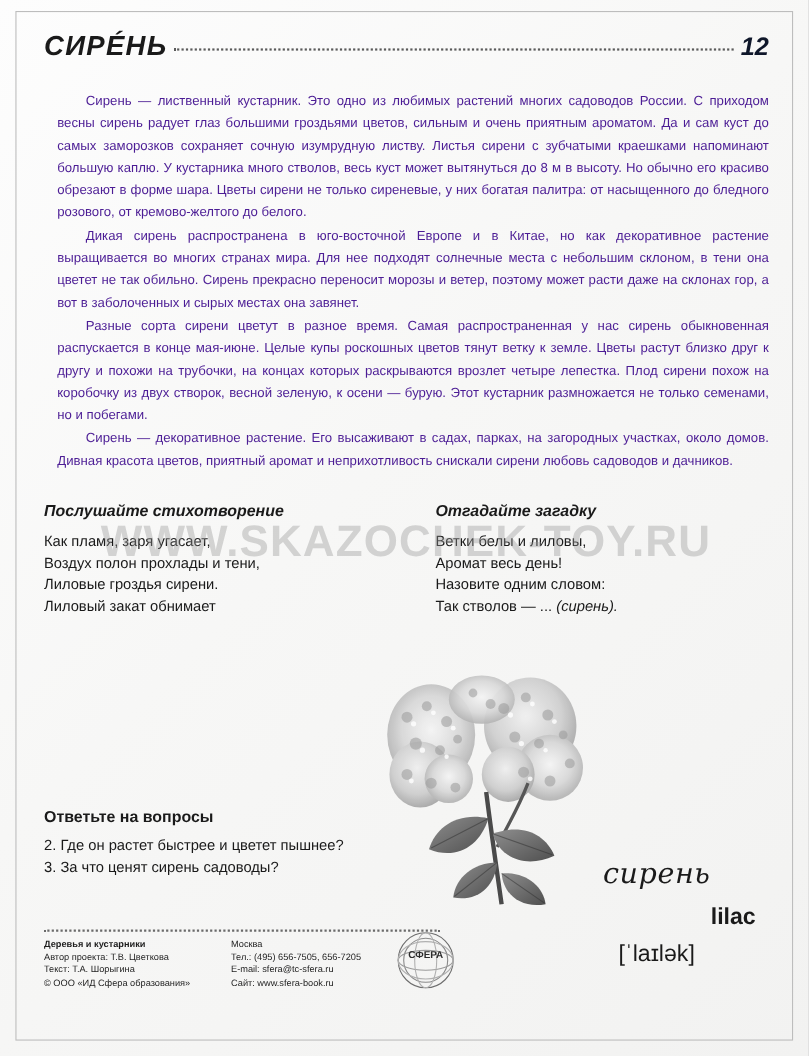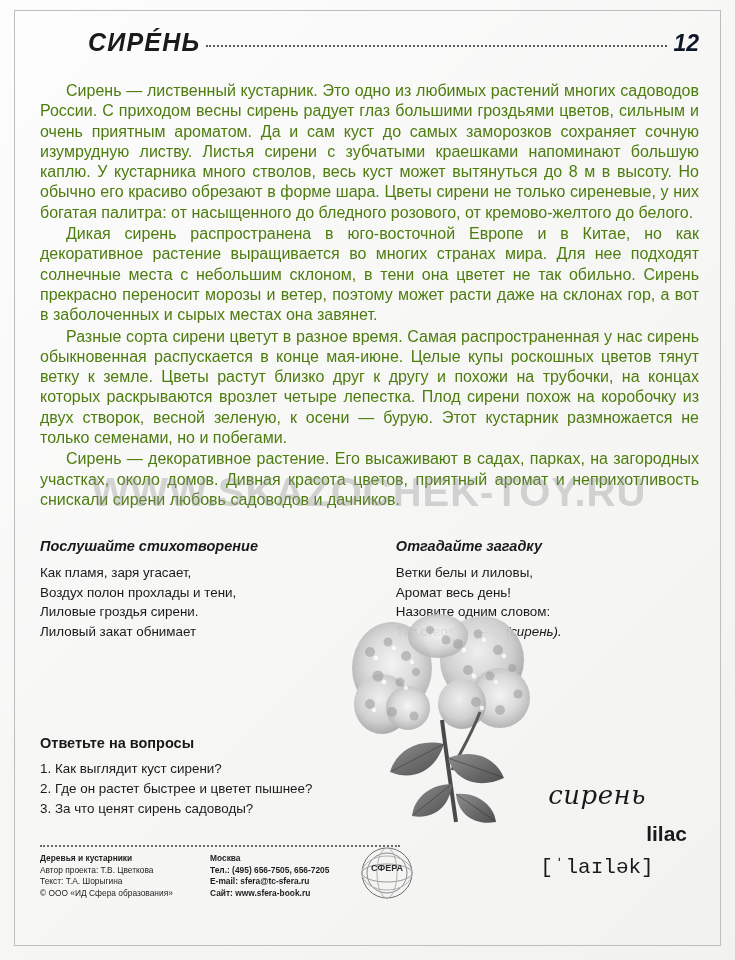--- a/index.html
+++ b/index.html
@@ -46,44 +46,43 @@
     align-items: baseline;
     gap: 6px;
     margin-bottom: 24px;
   }
   .title {
     font-size: 25px;
     font-weight: bold;
     font-style: italic;
     letter-spacing: 1.2px;
     white-space: nowrap;
-    margin-left: 48px;
   }
   .dotleader {
     flex: 1 1 auto;
     border-bottom: 2px dotted #5a5a5a;
     transform: translateY(-4px);
     height: 1px;
     min-width: 10px;
   }
   .pagenum {
     font-size: 23px;
     font-style: italic;
     color: #0f172a;
     font-weight: bold;
   }
 
   
   .body-text p {
-    margin: 0 0 1px 0;
-    font-size: 16px;
+    margin: 0 0 1px 12px;
+    font-size: 12px;
     line-height: 20.3px;
     text-align: justify;
     text-indent: 26px;
-    color: #4d7c0f;
+    color: #4c1d95;
   }
 
   
   .two-col {
     display: flex;
     margin-top: 28px;
   }
   .col-left { width: 54%; padding-right: 14px; box-sizing: border-box; }
   .col-right { width: 46%; box-sizing: border-box; }
   .sub-head {
@@ -156,21 +155,21 @@
     letter-spacing: 0.5px;
     margin-bottom: 12px;
   }
   .word-en {
     font-size: 21px;
     font-weight: bold;
     margin-bottom: 10px;
     text-align: right;
   }
   .word-ipa {
-    font-family: Liberation Mono, monospace;
+    font-family: Liberation Sans, sans-serif;
     font-size: 21px;
   }
 
   
   .footer {
     position: absolute;
     left: 40px;
     top: 845px;
     width: 420px;
   }
@@ -179,21 +178,21 @@
     width: 360px;
     margin-bottom: 6px;
   }
   .footer-cols {
     display: flex;
     font-size: 8.4px;
     line-height: 11.6px;
     color: #1d1d1d;
   }
   .footer-col1 { width: 170px; }
-  .footer-col2 { width: 200px; font-weight: bold; }
+  .footer-col2 { width: 200px; }
   .footer-col1 .strong { font-weight: bold; }
 
   .logo {
     position: absolute;
     left: 352px;
     top: 845px;
     width: 70px;
     height: 56px;
   }
   .logo svg { display: block; }
@@ -326,21 +325,20 @@
         <path d="M114 132 L 62 159"></path>
           <path d="M118 146 L 172 165"></path>
         <path d="M122 172 L 83 203"></path>
           <path d="M126 182 L 165 209"></path>
       </g>
     </svg>
   </div>
 
   <div class="questions">
     <div class="sub-head2">Ответьте на вопросы</div>
-    <div class="q-line">1. Как выглядит куст сирени?</div>
     <div class="q-line">2. Где он растет быстрее и цветет пышнее?</div>
     <div class="q-line">3. За что ценят сирень садоводы?</div>
   </div>
 
   <div class="wordblock">
     <div class="word-ru">сирень</div>
     <div class="word-en">lilac</div>
     <div class="word-ipa">[ˈlaɪlək]</div>
   </div>
 

